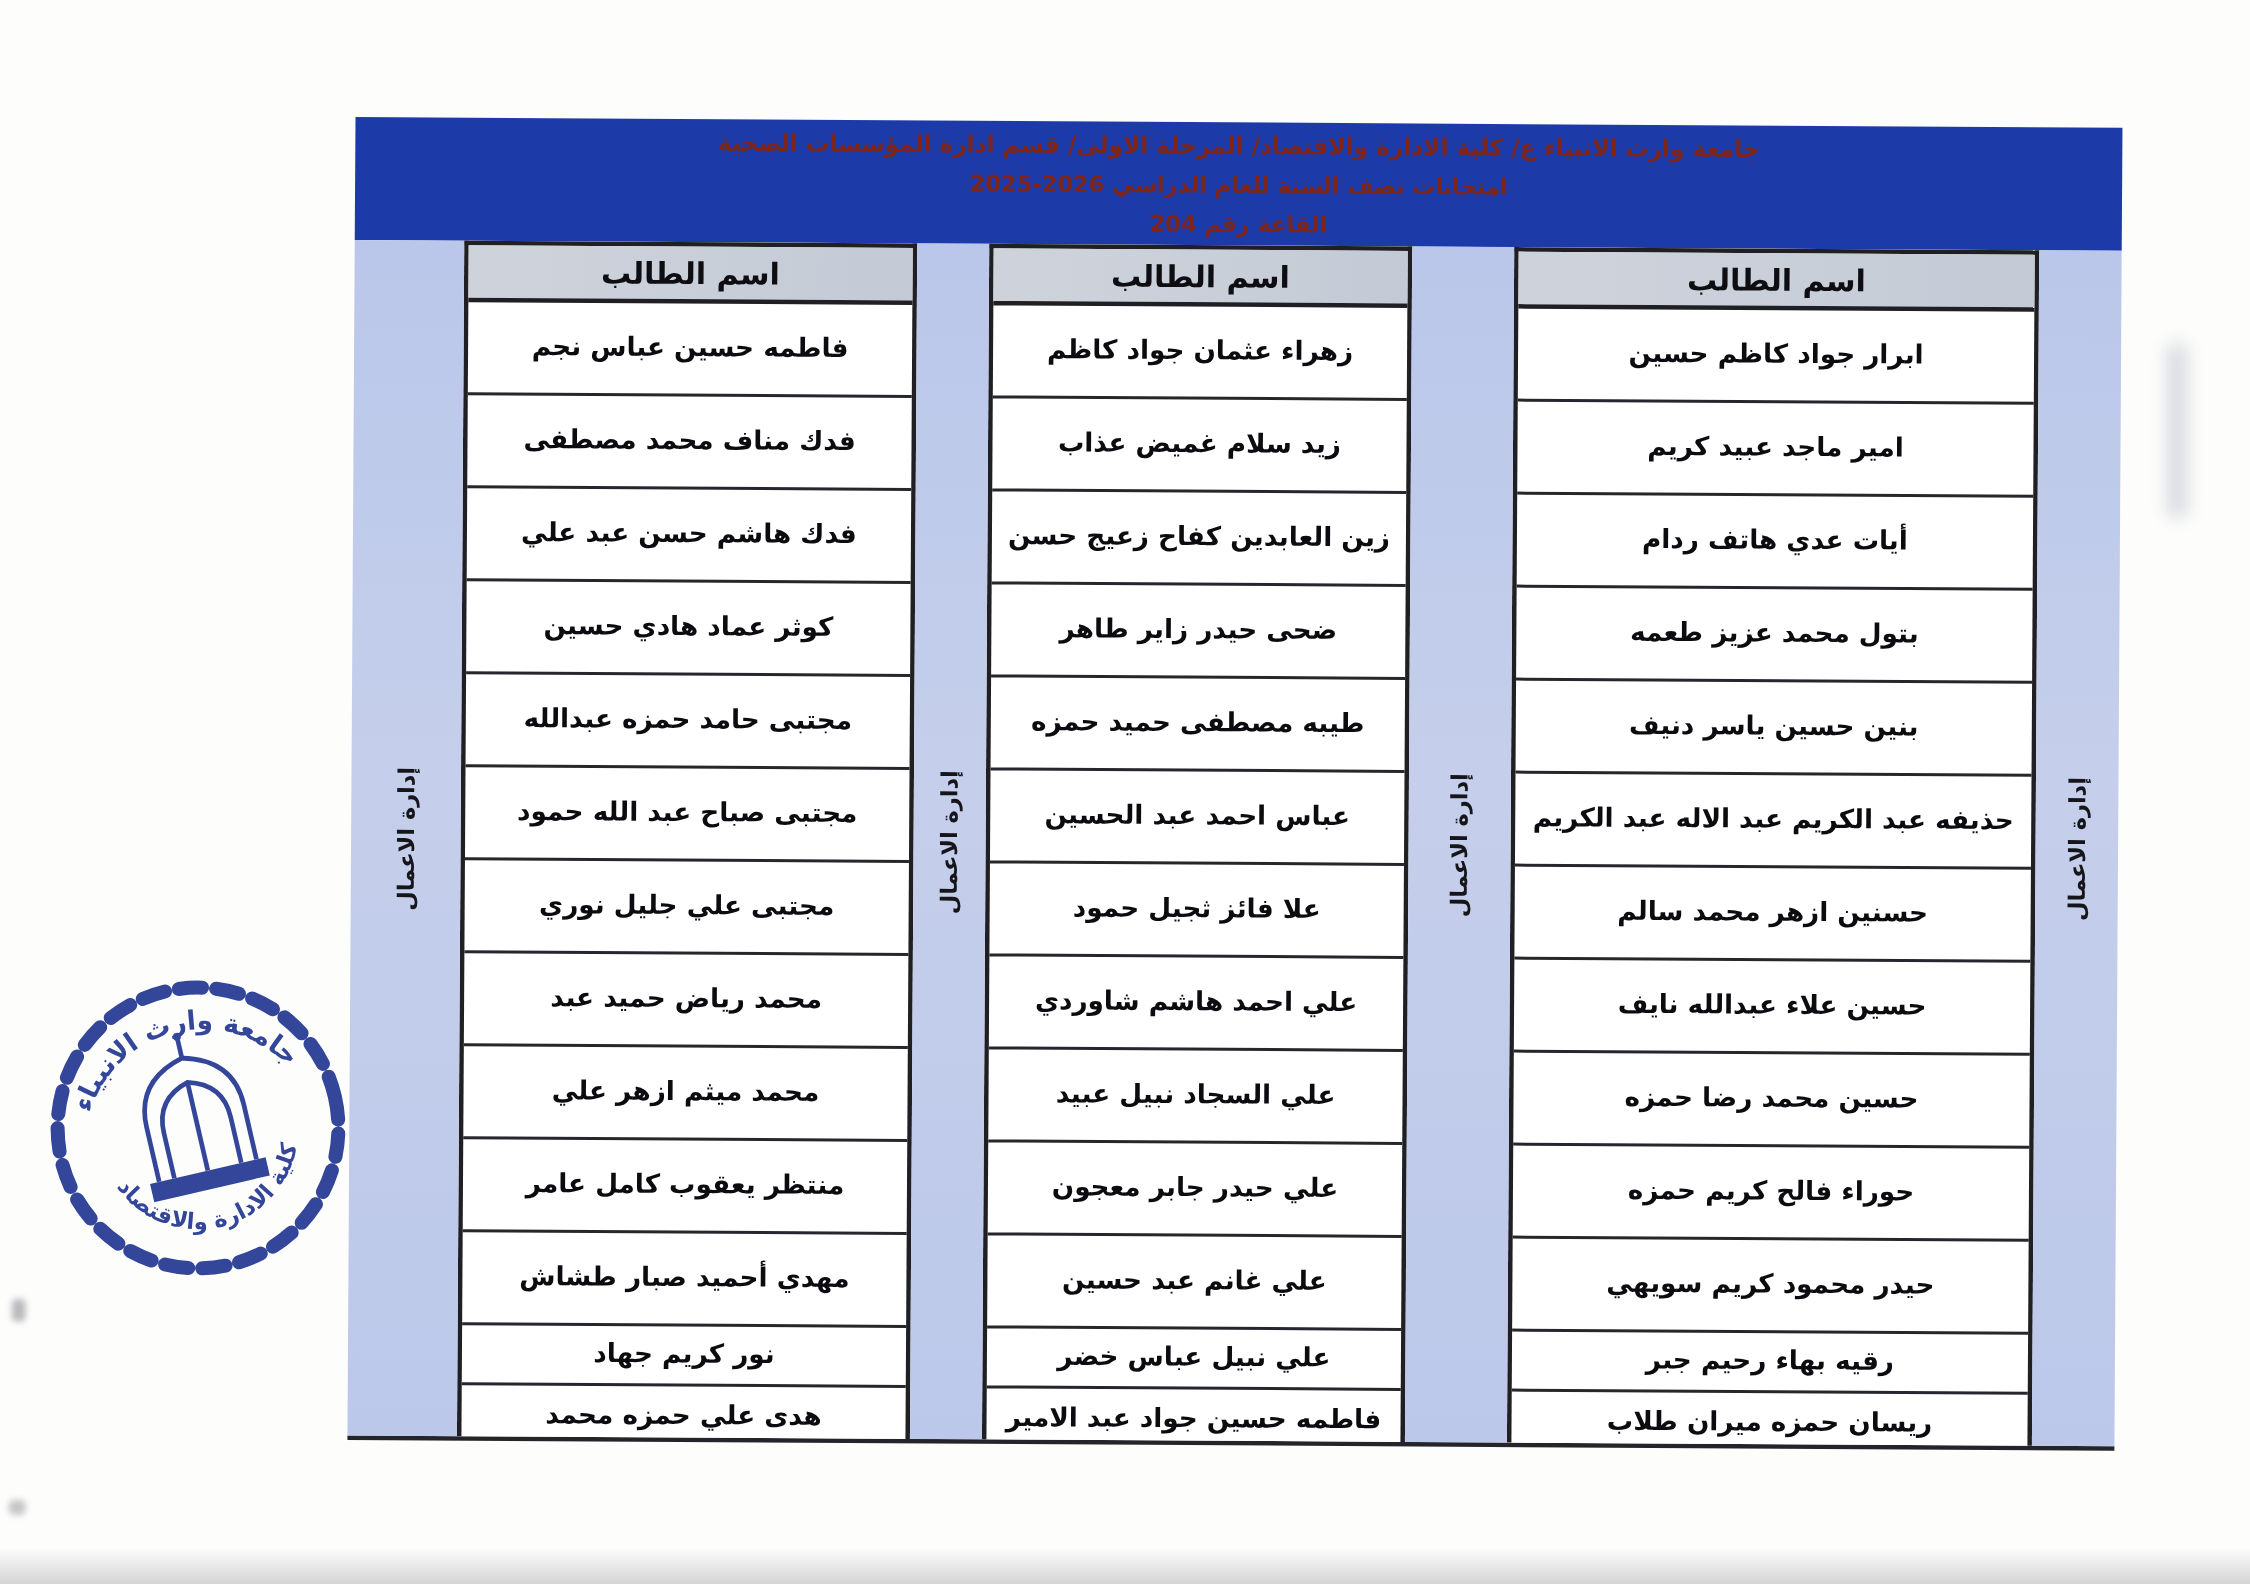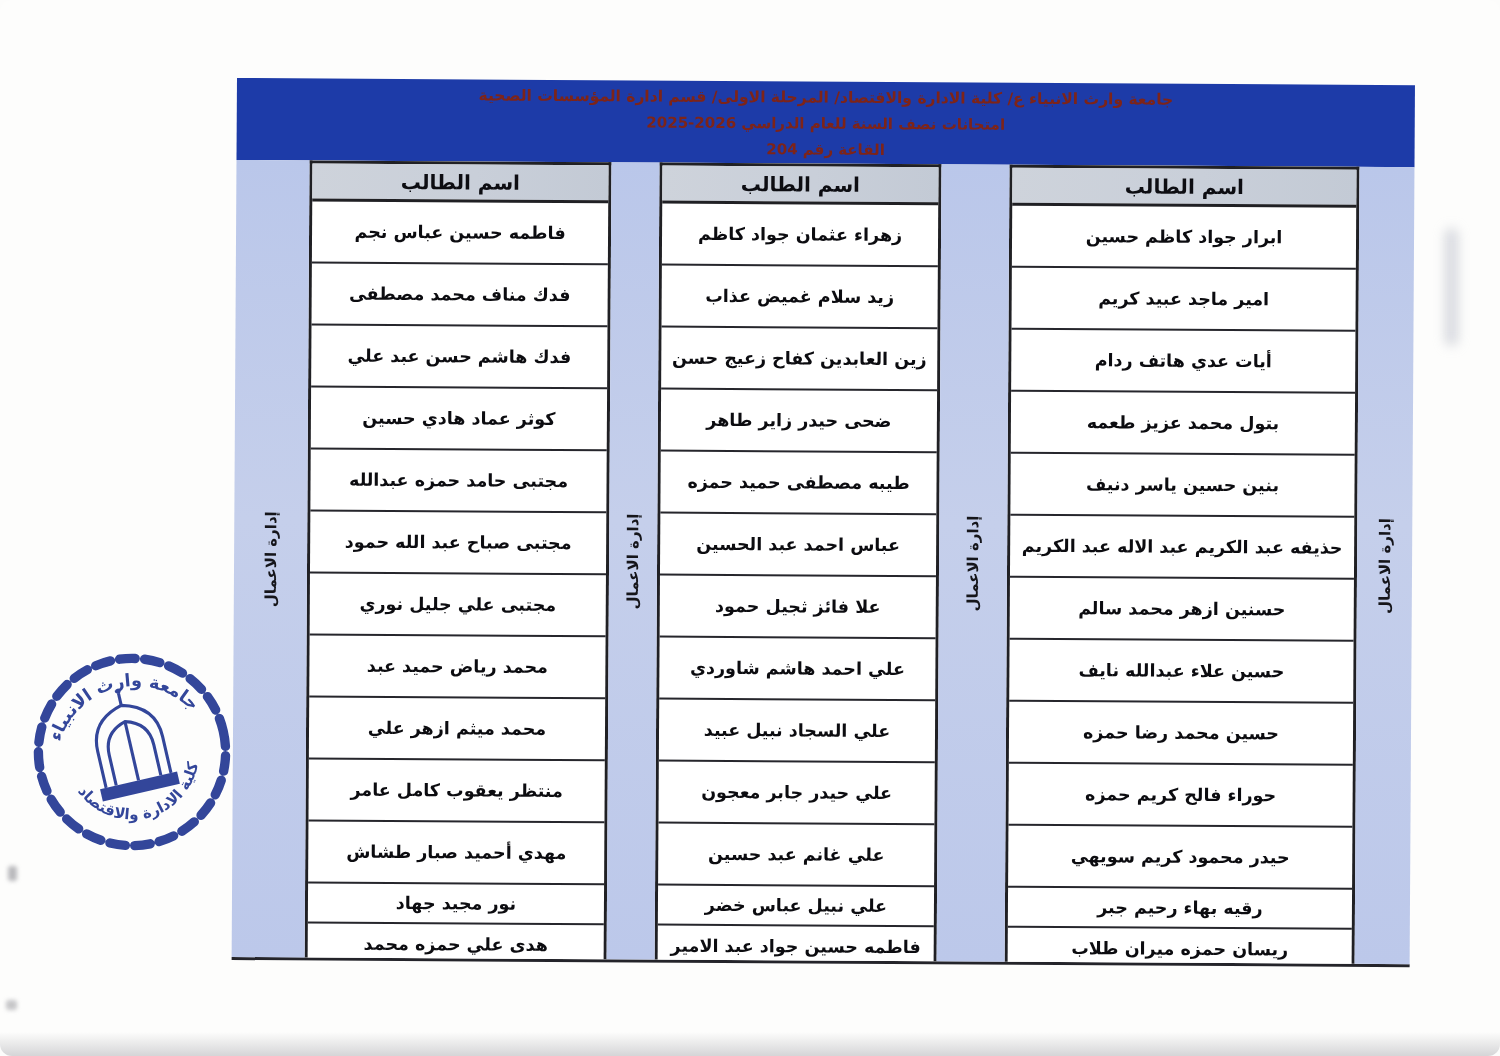--- a/index.html
+++ b/index.html
@@ -6,21 +6,21 @@
     --banner-bg:#1d3ba8;
     --banner-text:#7e2418;
     --strip-bg:#bcc8ea;
     --header-cell-bg:#c9cfd9;
     --stamp-blue:#2b3f97;
     --border:#1c1c1c;
   }
   *{box-sizing:border-box;margin:0;padding:0;}
   html,body{width:1500px;height:1056px;overflow:hidden;background:#fcfcfb;
     font-family:"DejaVu Sans",sans-serif;}
-  .page{position:relative;width:1500px;height:1056px;background:#fdfdfc;overflow:hidden;border-radius:12px;}
+  .page{position:relative;width:1500px;height:1056px;background:#fdfdfc;overflow:hidden;}
 
   
   .sheet{position:absolute;left:237px;top:78px;width:1178px;
     transform:rotate(.35deg);transform-origin:top left;}
   .banner{width:100%;height:82px;background:var(--banner-bg);
     color:var(--banner-text);text-align:center;font-weight:bold;
     padding-top:3px;line-height:26px;}
   .banner .l1{font-size:15.5px;letter-spacing:.2px;}
   .banner .l2,.banner .l3{font-size:15px;}
 
@@ -206,21 +206,21 @@
             <div class="row">
               <span>محمد ميثم ازهر علي</span>
             </div>
             <div class="row">
               <span>منتظر يعقوب كامل عامر</span>
             </div>
             <div class="row">
               <span>مهدي أحميد صبار طشاش</span>
             </div>
             <div class="row short">
-              <span>نور مجيد جهاد</span>
+              <span>نور كريم جهاد</span>
             </div>
             <div class="row short">
               <span>هدى علي حمزه محمد</span>
             </div>
           </div>
       </div>
 
       <div class="strip w-s4">
         <span class="vlabel">إدارة الاعمال</span>
       </div>

